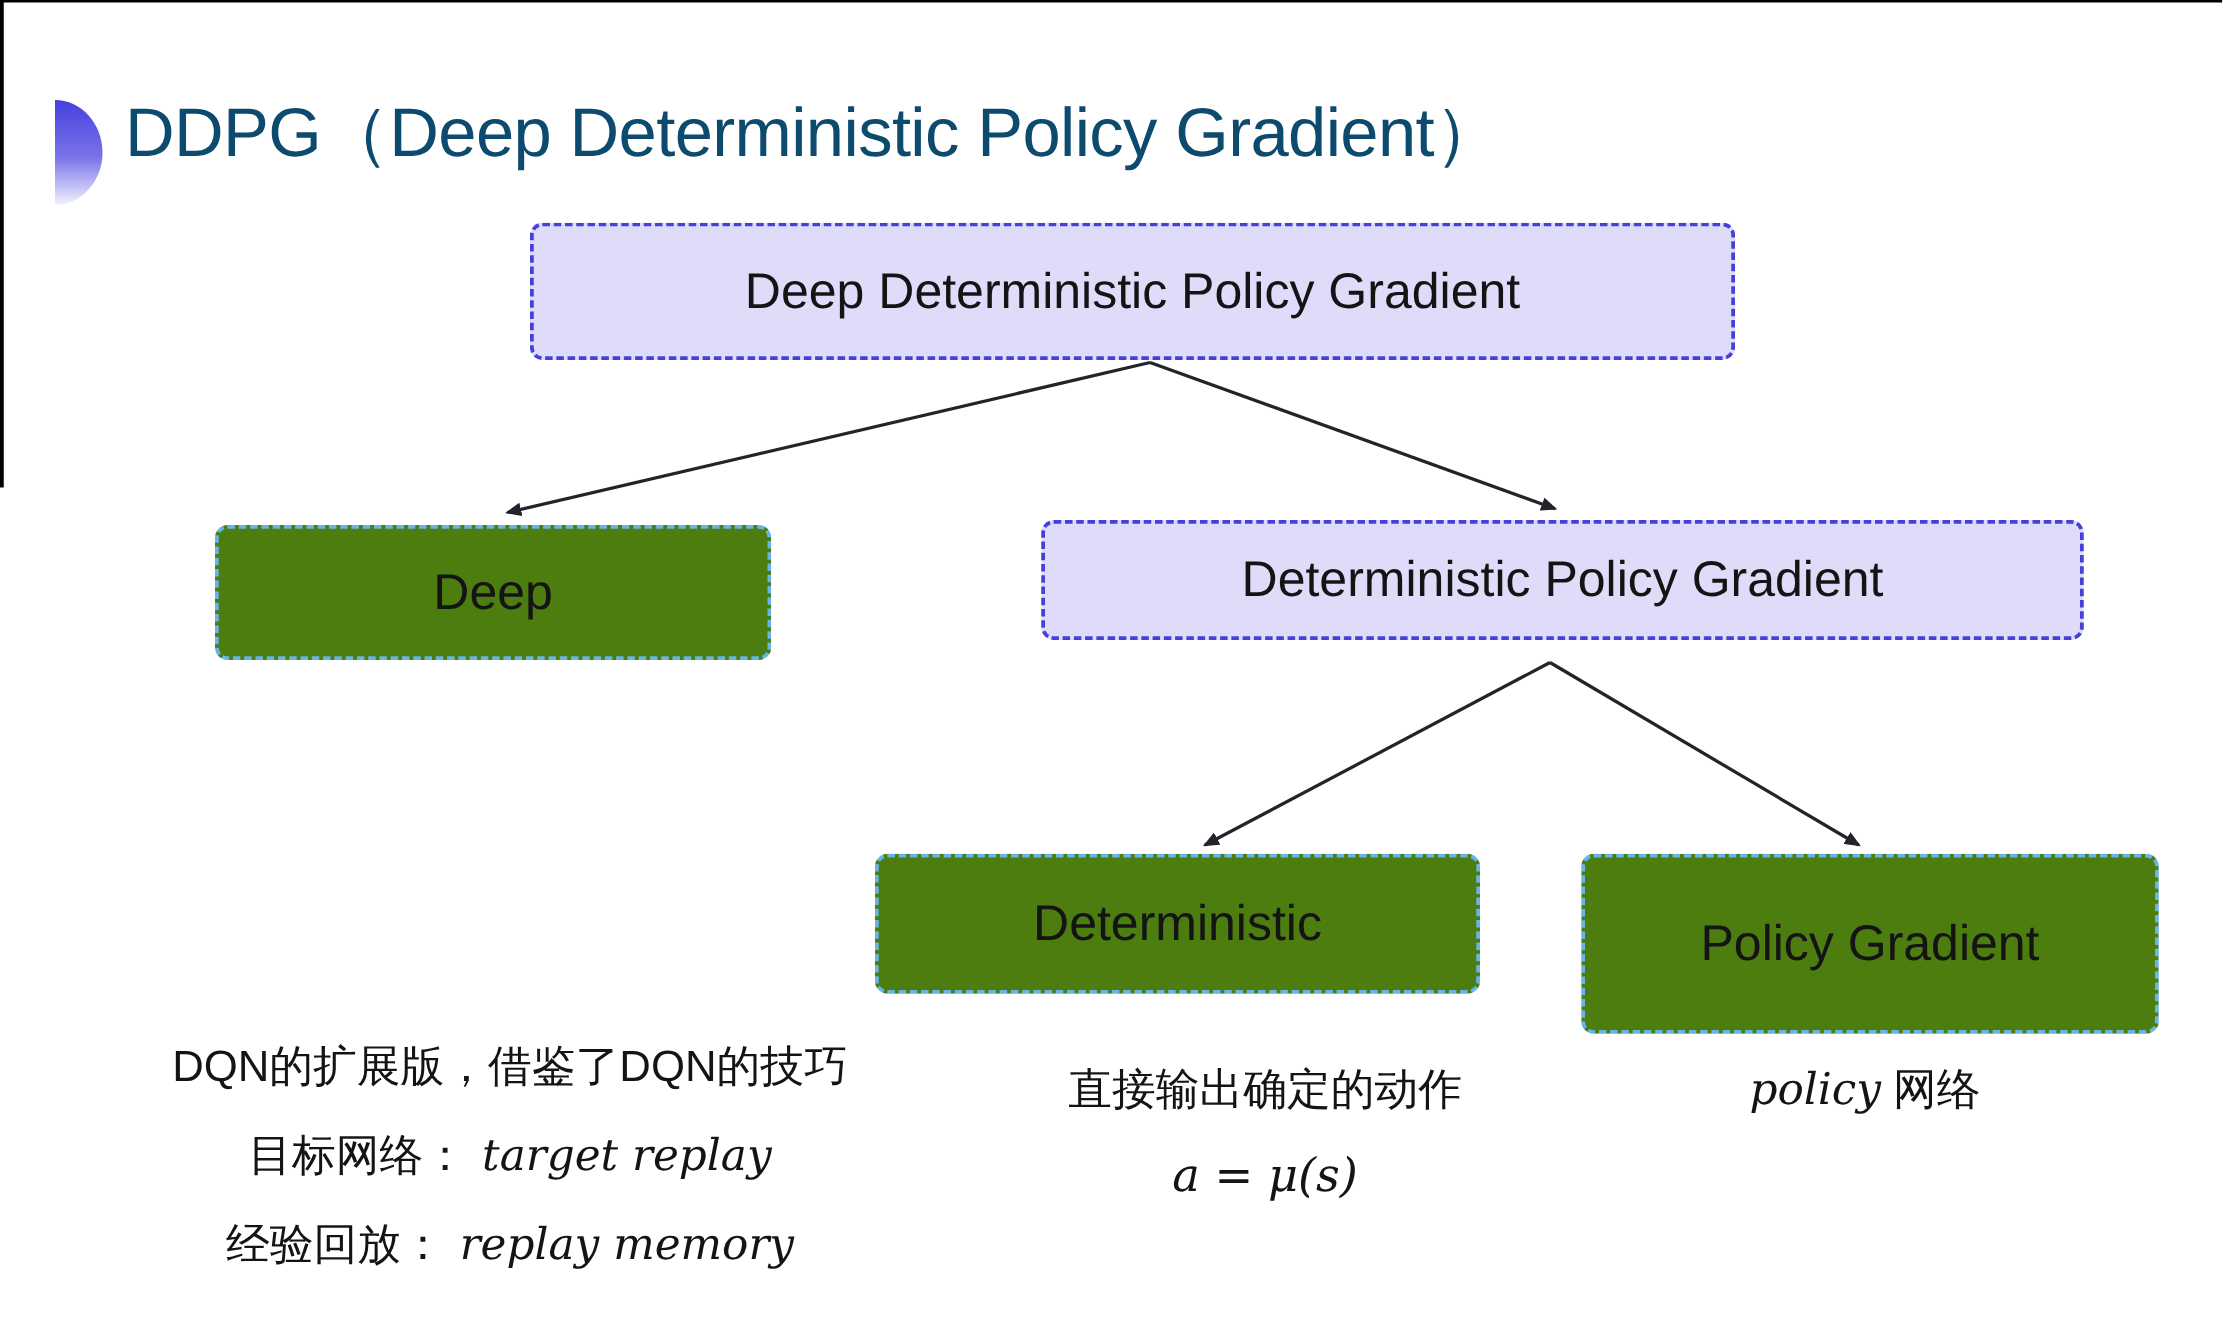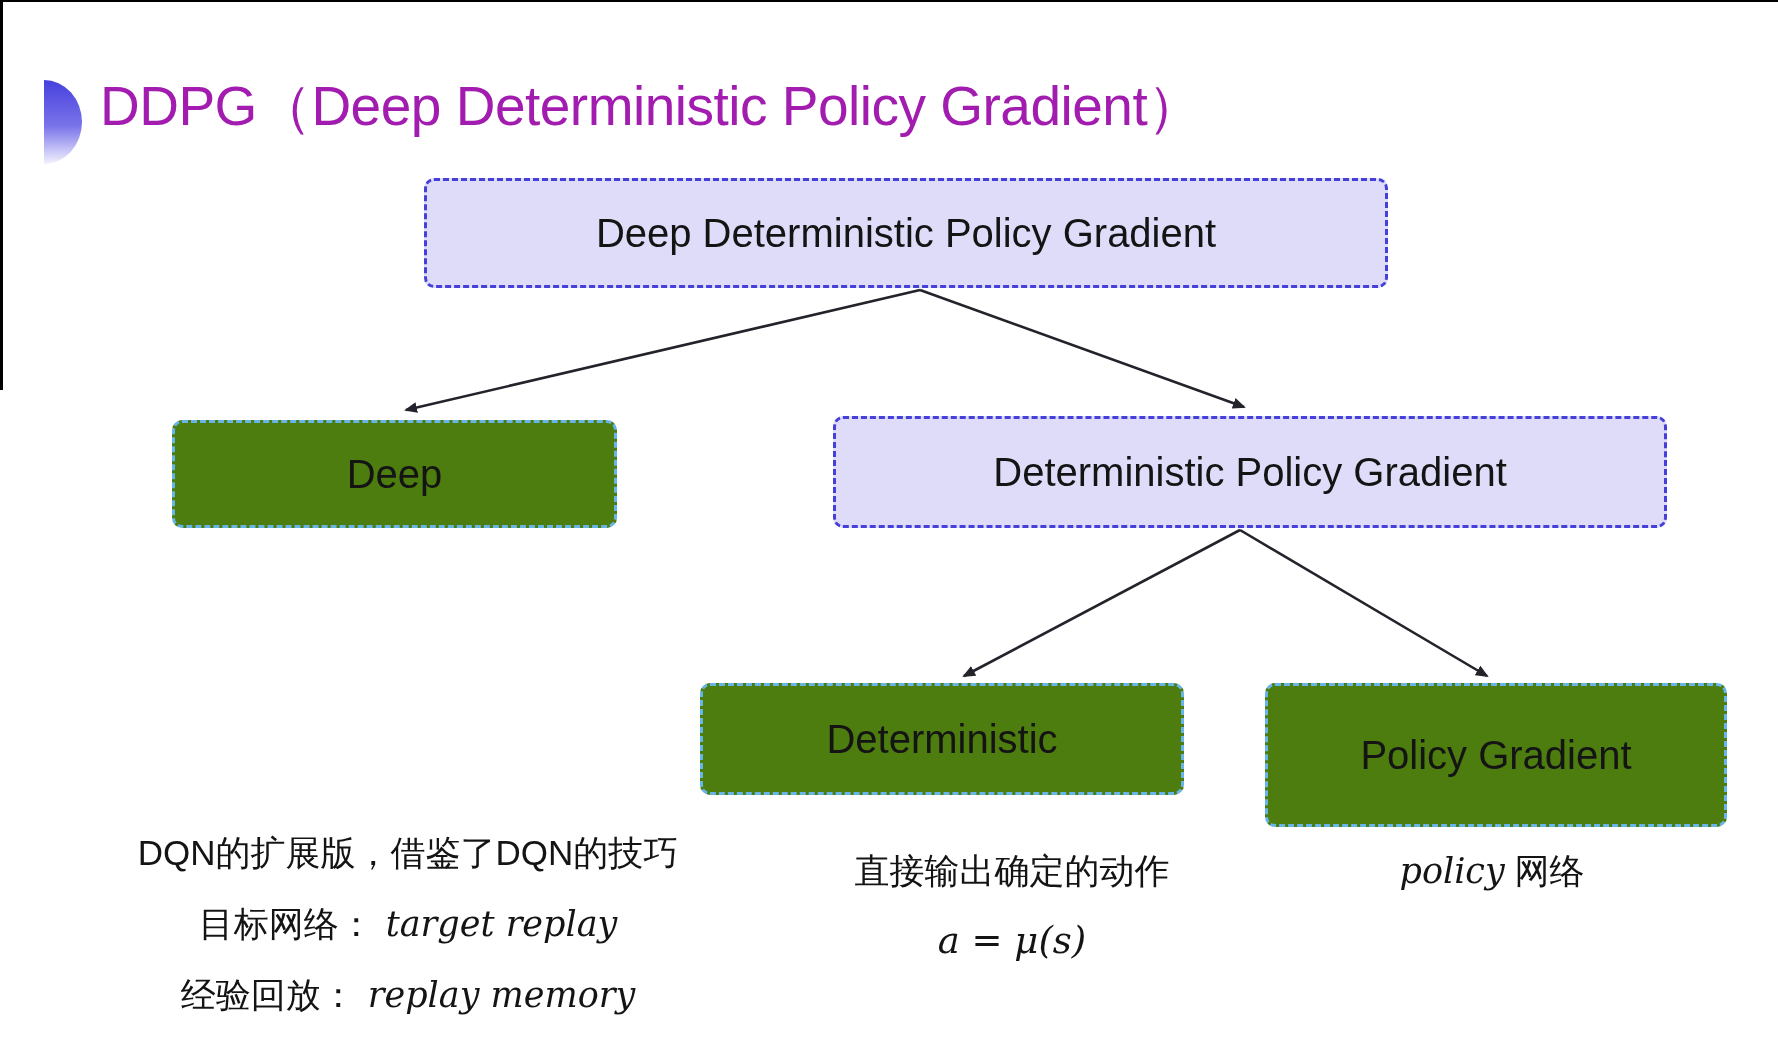--- a/index.html
+++ b/index.html
@@ -32,21 +32,21 @@
     left: 44px; top: 80px;
     width: 38px; height: 84px;
     background: linear-gradient(180deg, #4640de 0%, #7a74ea 55%, #f2f2fd 100%);
     border-radius: 0 100% 100% 0 / 0 50% 50% 0;
   }
   .slide-title {
     position: absolute;
     left: 100px; top: 76px;
     font-size: 55px;
     line-height: 1.1;
-    color: #a21caf;
+    color: #0c4a6e;
     letter-spacing: -0.5px;
     white-space: nowrap;
   }
   .box {
     position: absolute;
     display: flex;
     align-items: center;
     justify-content: center;
     border-radius: 10px;
     font-size: 40px;
@@ -58,21 +58,21 @@
   .box.lavender {
     background: #dedcf9;
     border: 3px dashed #4540da;
   }
   .box.cyan {
     background: #4d7c0f;
     border: 3px dashed #66b5e6;
   }
   .box-root   { left: 424px; top: 178px; width: 964px; height: 110px; }
   .box-deep   { left: 172px; top: 420px; width: 445px; height: 108px; }
-  .box-dpg    { left: 833px; top: 416px; width: 834px; height: 112px; }
+  .box-dpg    { left: 833px; top: 416px; width: 834px; height: 96px; }
   .box-det    { left: 700px; top: 683px; width: 484px; height: 112px; }
   .box-pg     { left: 1265px; top: 683px; width: 462px; height: 144px; }
   .arrows-layer {
     position: absolute;
     left: 0; top: 0;
     width: 1778px; height: 1056px;
     pointer-events: none;
   }
   .note {
     position: absolute;

